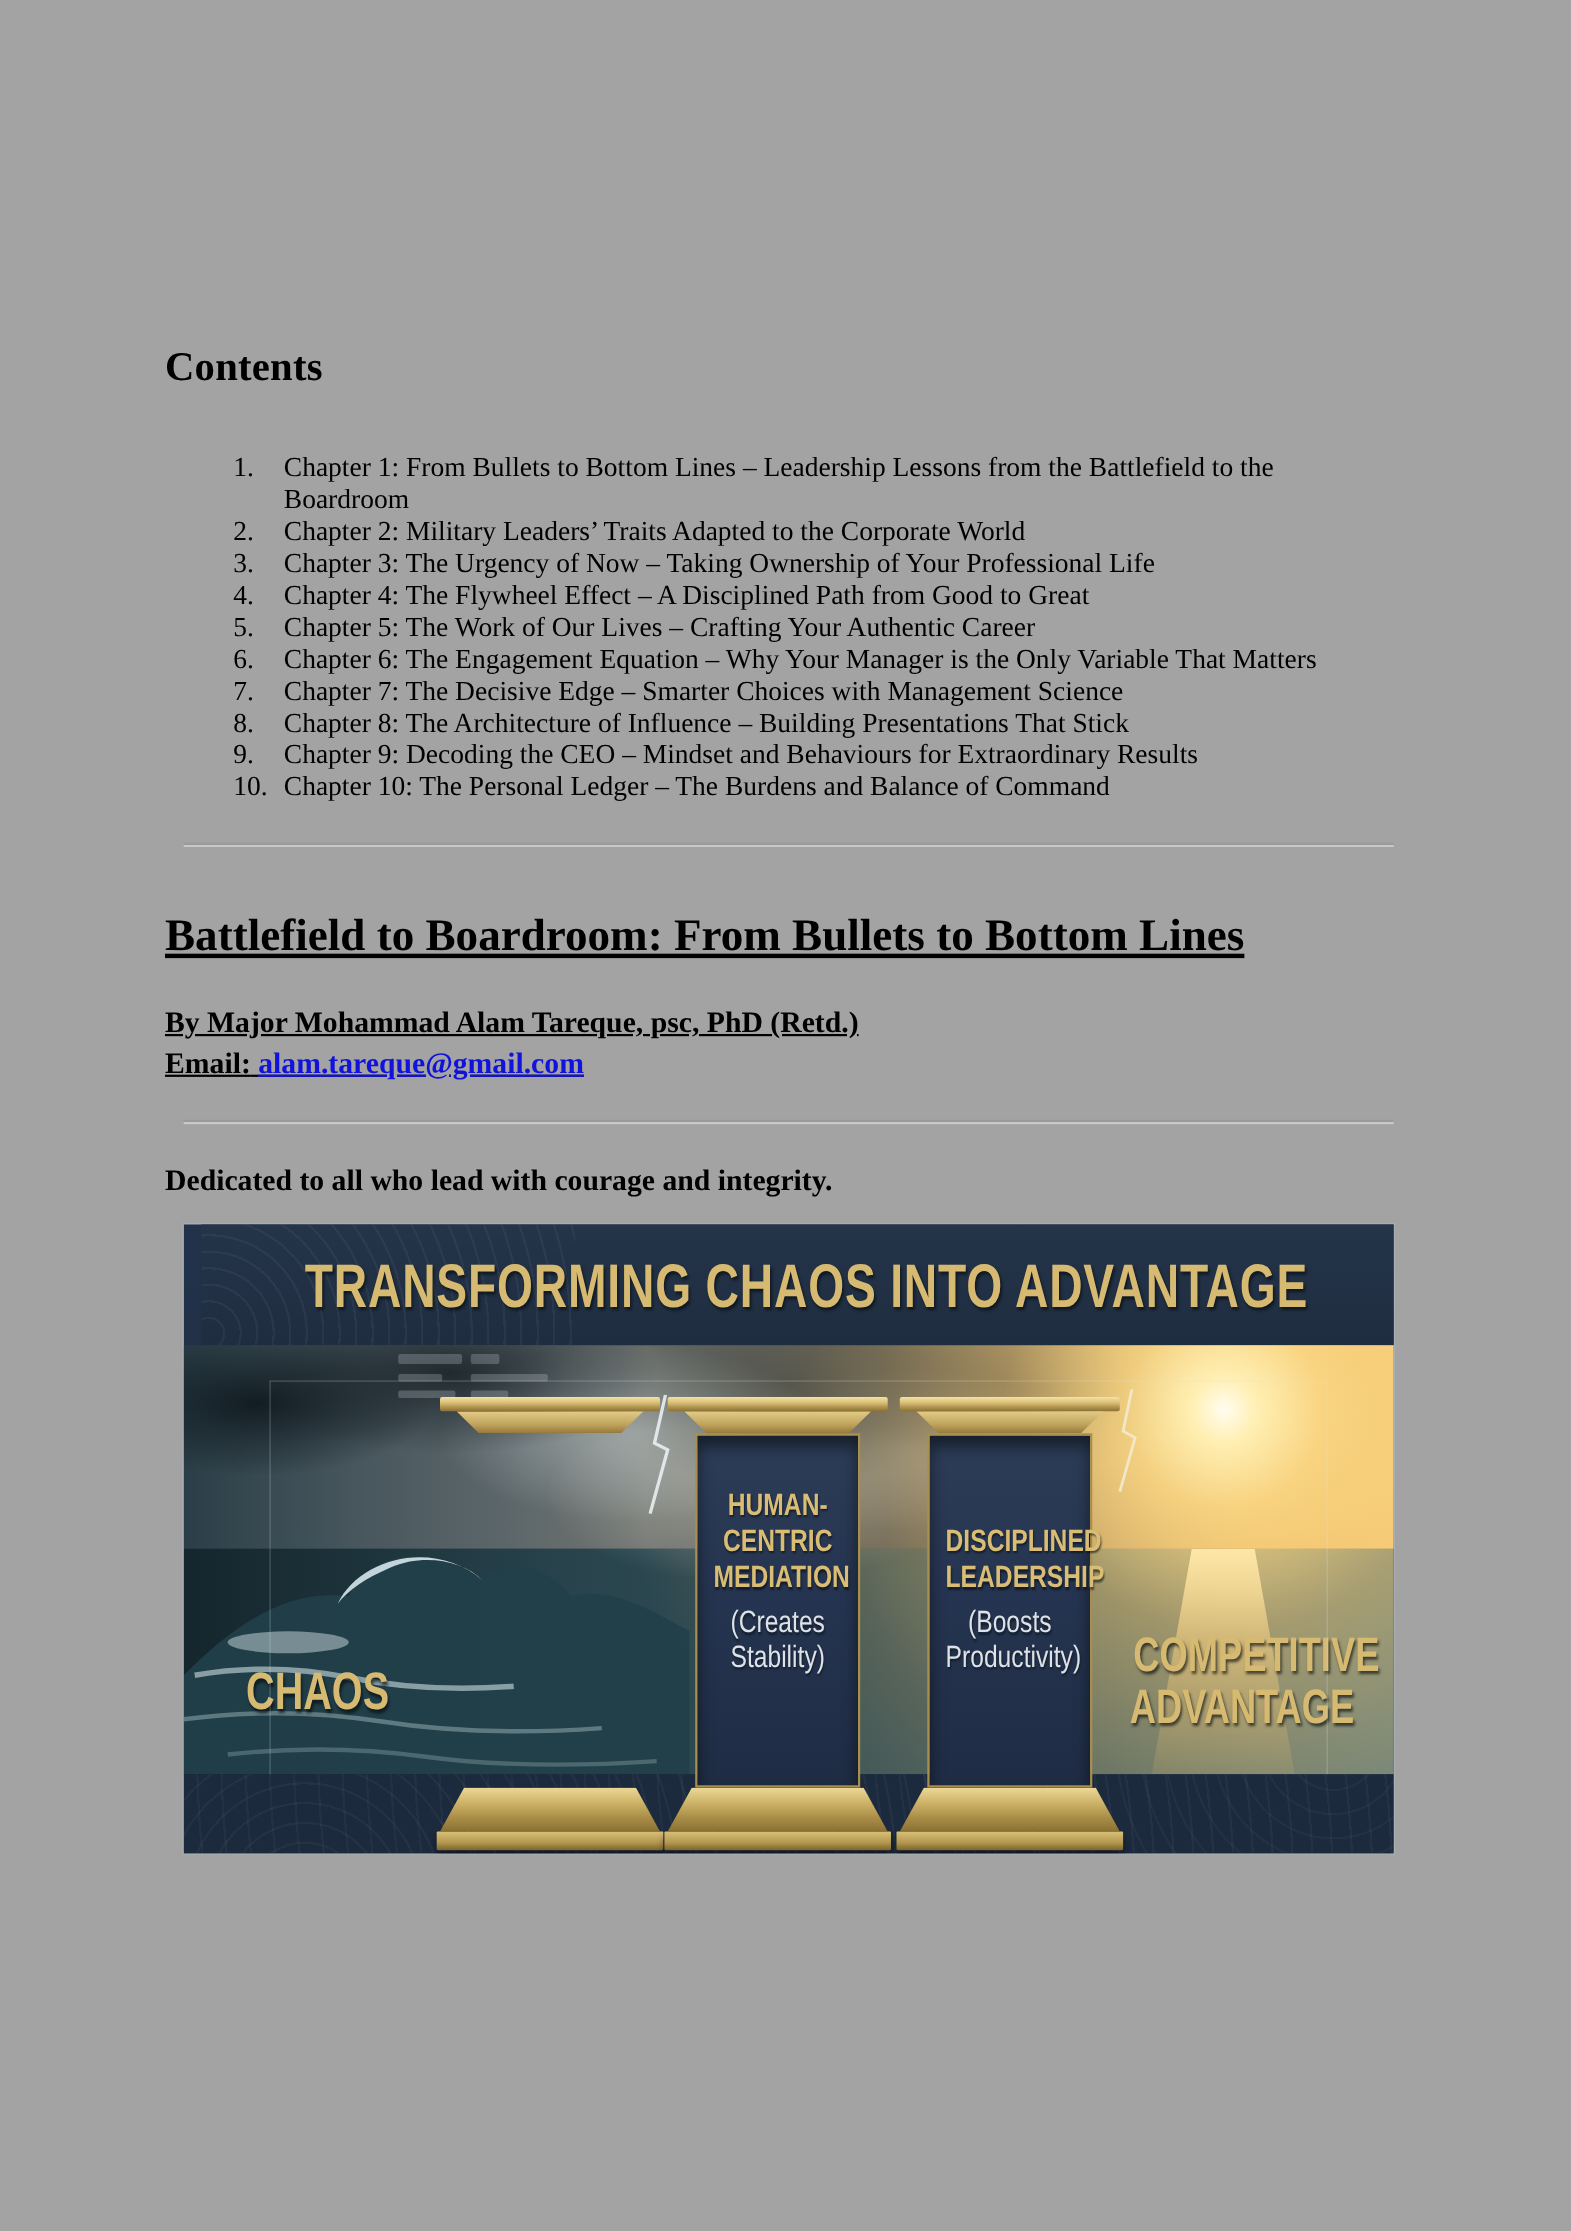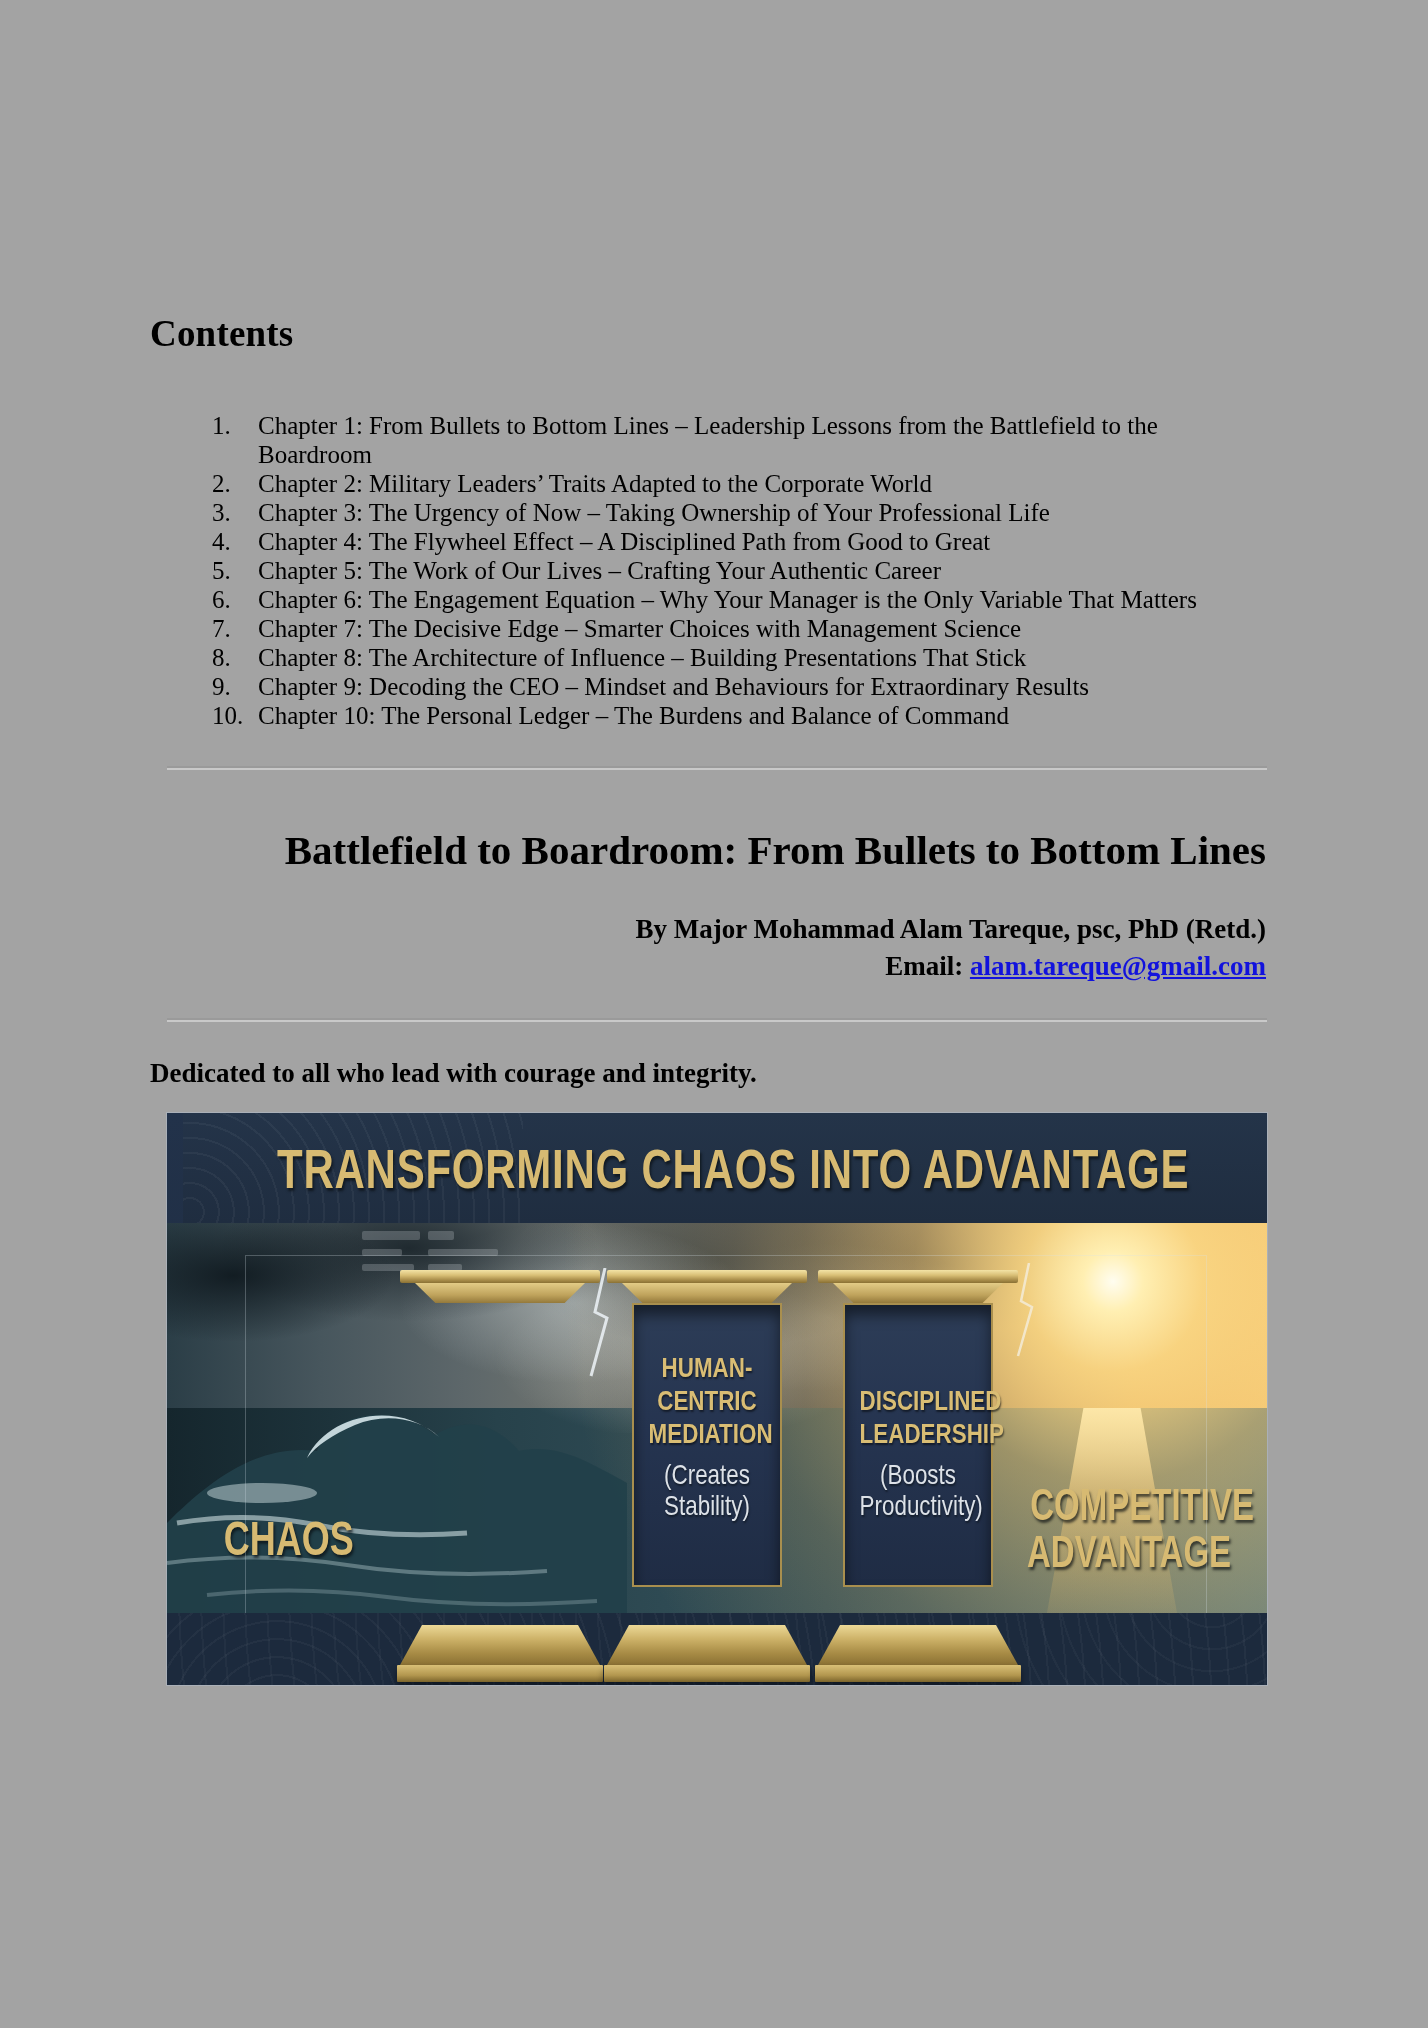--- a/index.html
+++ b/index.html
@@ -24,21 +24,21 @@
   .chapter-row { display:flex; padding-left:62px; font-size:25px; line-height:29px; }
   .chapter-num { min-width:46px; }
   .chapter-text { max-width:965px; }
 
   .divider {
     border:none; height:4px; width:1100px;
     margin:36px 0 0 17px;
     background:linear-gradient(180deg,#9a9a9a 0 60%, #c9c9c9 60% 100%);
   }
 
-  .title-block { text-align:right; }
+  .title-block { text-align:left;text-decoration:underline; }
   .book-title { font-size:41px; font-weight:bold; margin-top:56px; line-height:48px; }
   .byline   { font-size:27px; font-weight:bold; margin-top:40px; line-height:31px; }
   .email-line { font-size:27px; font-weight:bold; margin-top:6px; line-height:31px; }
   .email-line a { color:#1212dd; text-decoration:underline; font-weight:bold; }
   .dedication { font-size:27px; font-weight:bold; margin-top:36px; line-height:31px; text-align:left; }
 
   
   .hero {
     position:relative; margin:24px 0 0 17px;
     width:1100px; height:572px;
@@ -123,21 +123,21 @@
   .cap-top {
     position:absolute; left:0; top:0; width:200px; height:13px; border-radius:2px;
     background:linear-gradient(180deg,#f3e3a6,#d9bf76 40%,#ab8f4c 75%,#8a7134);
   }
   .cap-under {
     position:absolute; left:15px; top:13px; width:170px; height:20px;
     background:linear-gradient(180deg,#e3cc87,#bfa35c 60%,#94793b);
     clip-path:polygon(0 0,100% 0, 88% 100%, 12% 100%);
   }
   .shaft {
-    position:absolute; left:25px; top:33px; width:150px; height:284px;
+    position:absolute; left:25px; top:33px; width:150px; height:322px;
     background:linear-gradient(180deg,#2d3d57 0%, #253450 45%, #1f2c44 100%);
     border:2px solid #a98f4e;
     box-shadow:inset 0 10px 14px rgba(0,0,0,0.5);
     display:flex; flex-direction:column; align-items:flex-end;
   }
   .p-titles { display:flex; flex-direction:column; justify-content:flex-end; height:145px; width:100%; }
   .p-title-line {
     display:block; text-align:center; font-size:28px; line-height:33px; font-weight:bold;
     color:#d9bd74; text-shadow:1px 2px 2px rgba(8,12,16,0.6);
     transform:scaleX(0.8); transform-origin:50% 50%; white-space:nowrap;

